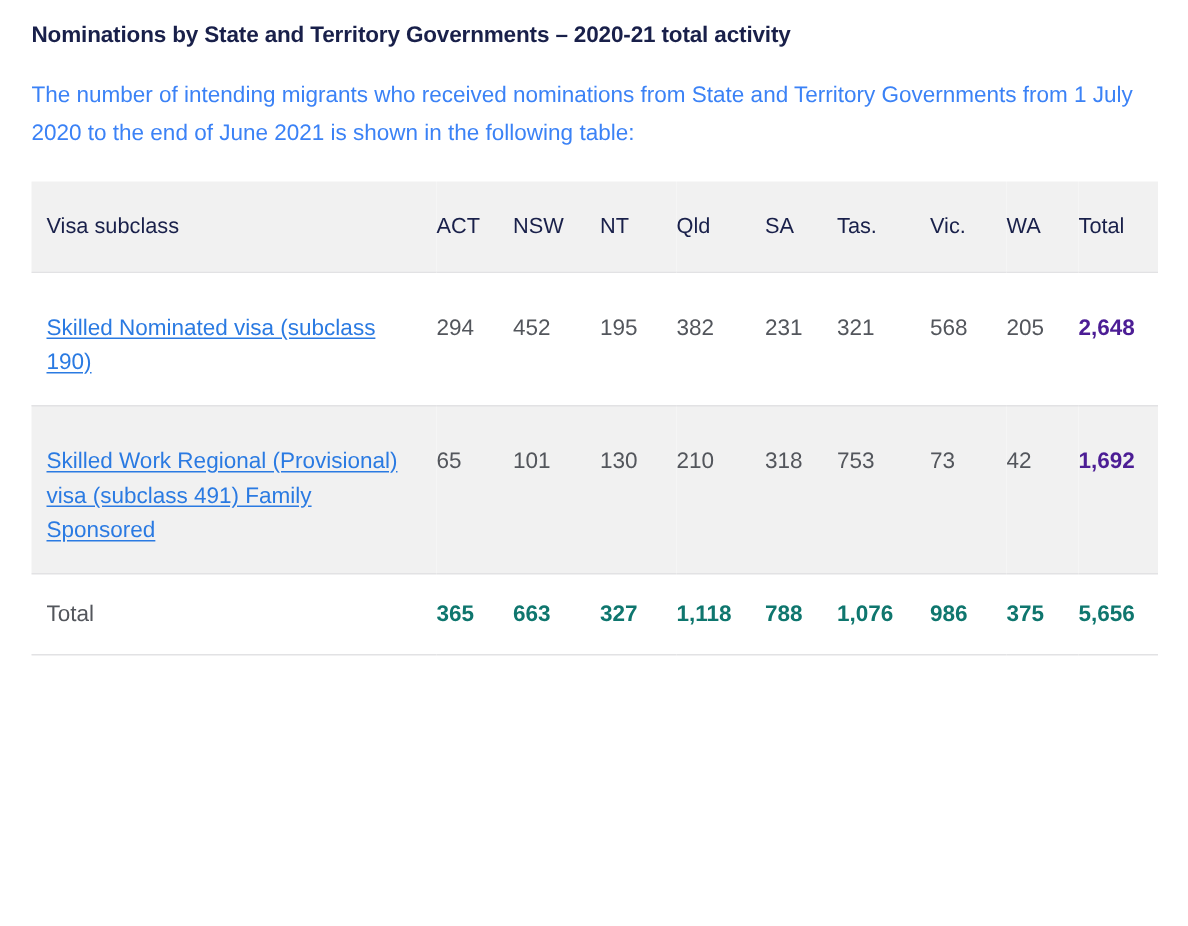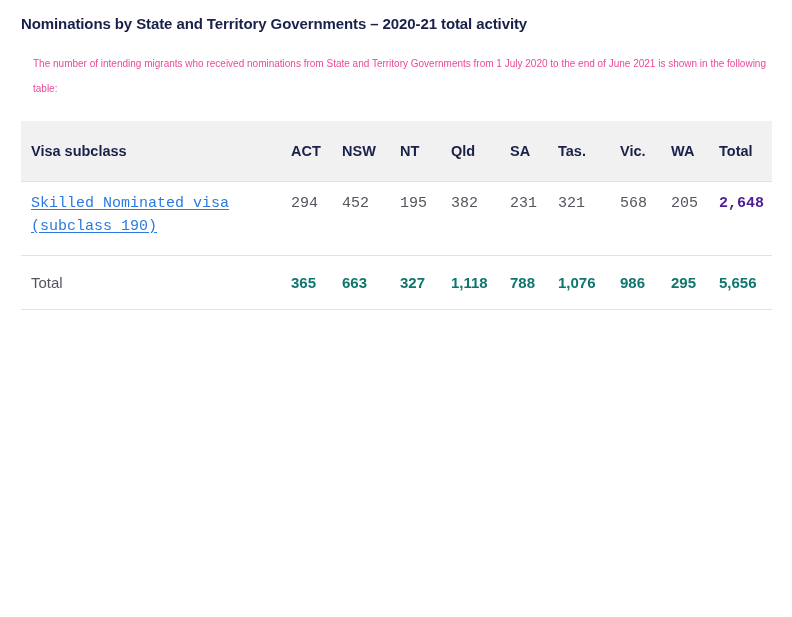--- a/index.html
+++ b/index.html
@@ -21,53 +21,52 @@
   }
   .page-title {
     font-size: 15px;
     font-weight: bold;
     color: #19204a;
     letter-spacing: -0.1px;
     margin: 0 0 17px 0;
     line-height: 1.3;
   }
   .intro {
-    font-size: 10px;
+    font-size: 15px;
     line-height: 25px;
-    color: #ec4899;
-    margin: 0 0 20px 12px;
+    color: #3b82f6;
+    margin: 0 0 20px 0;
     max-width: 760px;
   }
   table.nom-table {
     border-collapse: collapse;
     width: 751px;
     table-layout: fixed;
     font-size: 15px;
   }
   table.nom-table thead th {
     background: #f1f1f1;
     color: #19204a;
-    font-weight: bold;
+    font-weight: normal;
     font-size: 14.5px;
     text-align: left;
     padding: 22px 0 22px 0;
     vertical-align: middle;
     border: none;
     margin-left: 12px;
   }
   table.nom-table thead th.col-label {
     padding-left: 10px;
   }
   table.nom-table tbody td {
-    padding: 10px 0 17px 0;
+    padding: 25px 0 17px 0;
     vertical-align: top;
     color: #53565c;
     border-top: 1px solid #e2e2e4;
     line-height: 23px;
-    font-family: Liberation Mono, monospace;
   }
   table.nom-table tbody td.col-label {
     padding-left: 10px;
     padding-right: 14px;
   }
   table.nom-table tbody tr.shaded td {
     background: #f1f1f1;
   }
   table.nom-table tbody td.total-cell {
     font-weight: bold;
@@ -150,33 +149,47 @@
         <td>452</td>
         <td>195</td>
         <td>382</td>
         <td>231</td>
         <td>321</td>
         <td>568</td>
         <td>205</td>
         <td class="total-cell">2,648</td>
       </tr>
 
+      <tr class="shaded">
+        <td class="col-label">
+          <a class="visa-link">Skilled Work Regional (Provisional) visa (subclass 491) Family Sponsored</a>
+        </td>
+        <td>65</td>
+        <td>101</td>
+        <td>130</td>
+        <td>210</td>
+        <td>318</td>
+        <td>753</td>
+        <td>73</td>
+        <td>42</td>
+        <td class="total-cell">1,692</td>
+      </tr>
 
 
 
     </tbody>
     <tfoot>
       <tr>
         <td class="col-label">Total</td>
         <td>365</td>
         <td>663</td>
         <td>327</td>
         <td>1,118</td>
         <td>788</td>
         <td>1,076</td>
         <td>986</td>
-        <td>295</td>
+        <td>375</td>
         <td>5,656</td>
       </tr>
     </tfoot>
   </table>
 
 </div>
 
 </body></html>

